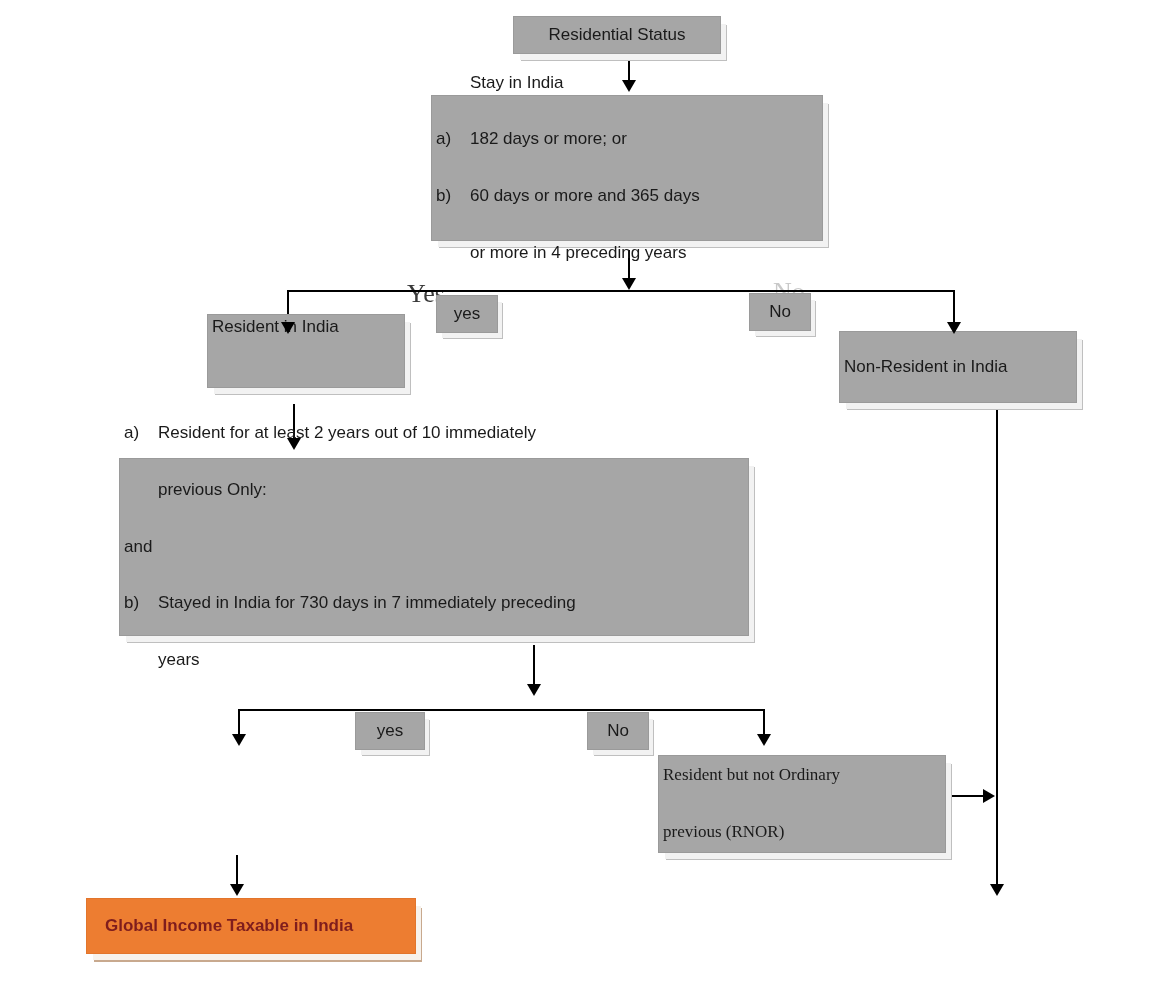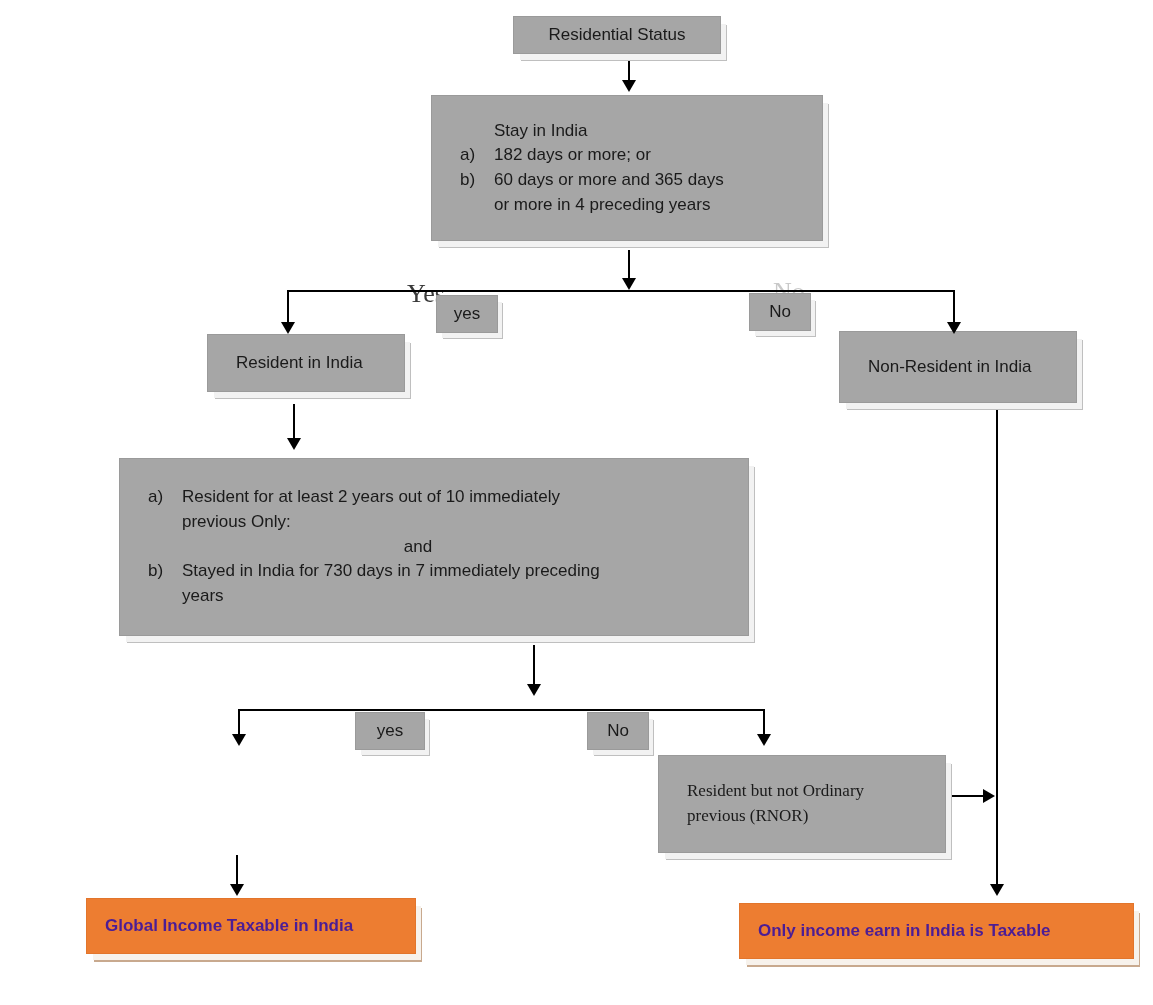--- a/index.html
+++ b/index.html
@@ -27,33 +27,33 @@
     border: 1px solid #9a9a9a;
     box-shadow: 6px 7px 0 -1px #f2f2f2, 7px 8px 0 -1px #bfbfbf;
     display: flex;
     flex-direction: column;
     justify-content: center;
     font-size: 17px;
     line-height: 1.45;
     color: #1a1a1a;
     z-index: 5;
   }
-  .node.pad-l { padding-left: 28px; }
+  .node.pad-l { padding-left: 4px; gap: 32px; }
 
   .node-orange {
     position: absolute;
     box-sizing: border-box;
     background: #ed7d31;
     border: 1px solid #e2752c;
     box-shadow: 6px 7px 0 -1px #f7f2ec, 7px 9px 0 -1px #c8a98e;
     display: flex;
     align-items: center;
     font-size: 17px;
     font-weight: bold;
-    color: #4c1d95;
+    color: #7f1d1d;
     padding-left: 18px;
     z-index: 5;
   }
 
   .lbl-box {
     position: absolute;
     box-sizing: border-box;
     background: #a6a6a6;
     border: 1px solid #9a9a9a;
     box-shadow: 5px 6px 0 -1px #f2f2f2, 6px 7px 0 -1px #bfbfbf;
@@ -103,21 +103,21 @@
     border-top: 7px solid transparent;
     border-bottom: 7px solid transparent;
     border-left: 12px solid #000000;
     z-index: 6;
   }
 
   .list-row { display: flex; }
   .list-marker { width: 34px; flex: 0 0 34px; }
   .list-text { flex: 1 1 auto; }
   .title-line { padding-left: 34px; }
-  .and-line { text-align: center; padding-right: 60px; }
+  .and-line { text-align: left; padding-right: 60px; }
 </style>
 </head>
 <body>
 
 <div id="canvas">
 
   <div class="node" style="left:482px; top:16px; width:208px; height:38px; align-items:center; padding-left:0;">
     <span style="width:100%; text-align:center;">Residential Status</span>
   </div>
 
@@ -151,21 +151,21 @@
   <div class="ghost" style="left:376px; top:279px;">Yes</div>
   <div class="ghost faint" style="left:742px; top:277px;">No</div>
 
   <div class="lbl-box" style="left:405px; top:295px; width:62px; height:38px;">
     <span>yes</span>
   </div>
   <div class="lbl-box" style="left:718px; top:293px; width:62px; height:38px;">
     <span>No</span>
   </div>
 
-  <div class="node pad-l" style="left:176px; top:334px; width:198px; height:58px; justify-content:center;">
+  <div class="node pad-l" style="left:176px; top:314px; width:198px; height:74px; justify-content:flex-start;">
     <span>Resident in India</span>
   </div>
 
   <div class="node pad-l" style="left:808px; top:331px; width:238px; height:72px; justify-content:center;">
     <span>Non-Resident in India</span>
   </div>
 
   <div class="vline" style="left:262px; top:404px; height:38px;"></div>
   <div class="arrow-down" style="left:256px; top:438px;"></div>
 
@@ -216,17 +216,14 @@
   <div class="hline" style="left:921px; top:795px; width:36px;"></div>
   <div class="arrow-right" style="left:952px; top:789px;"></div>
 
   <div class="vline" style="left:205px; top:855px; height:32px;"></div>
   <div class="arrow-down" style="left:199px; top:884px;"></div>
 
   <div class="node-orange" style="left:55px; top:898px; width:330px; height:56px;">
     <span>Global Income Taxable in India</span>
   </div>
 
-  <div class="node-orange" style="left:708px; top:903px; width:395px; height:56px;">
-    <span>Only income earn in India is Taxable</span>
-  </div>
 
 </div>
 
 </body></html>

